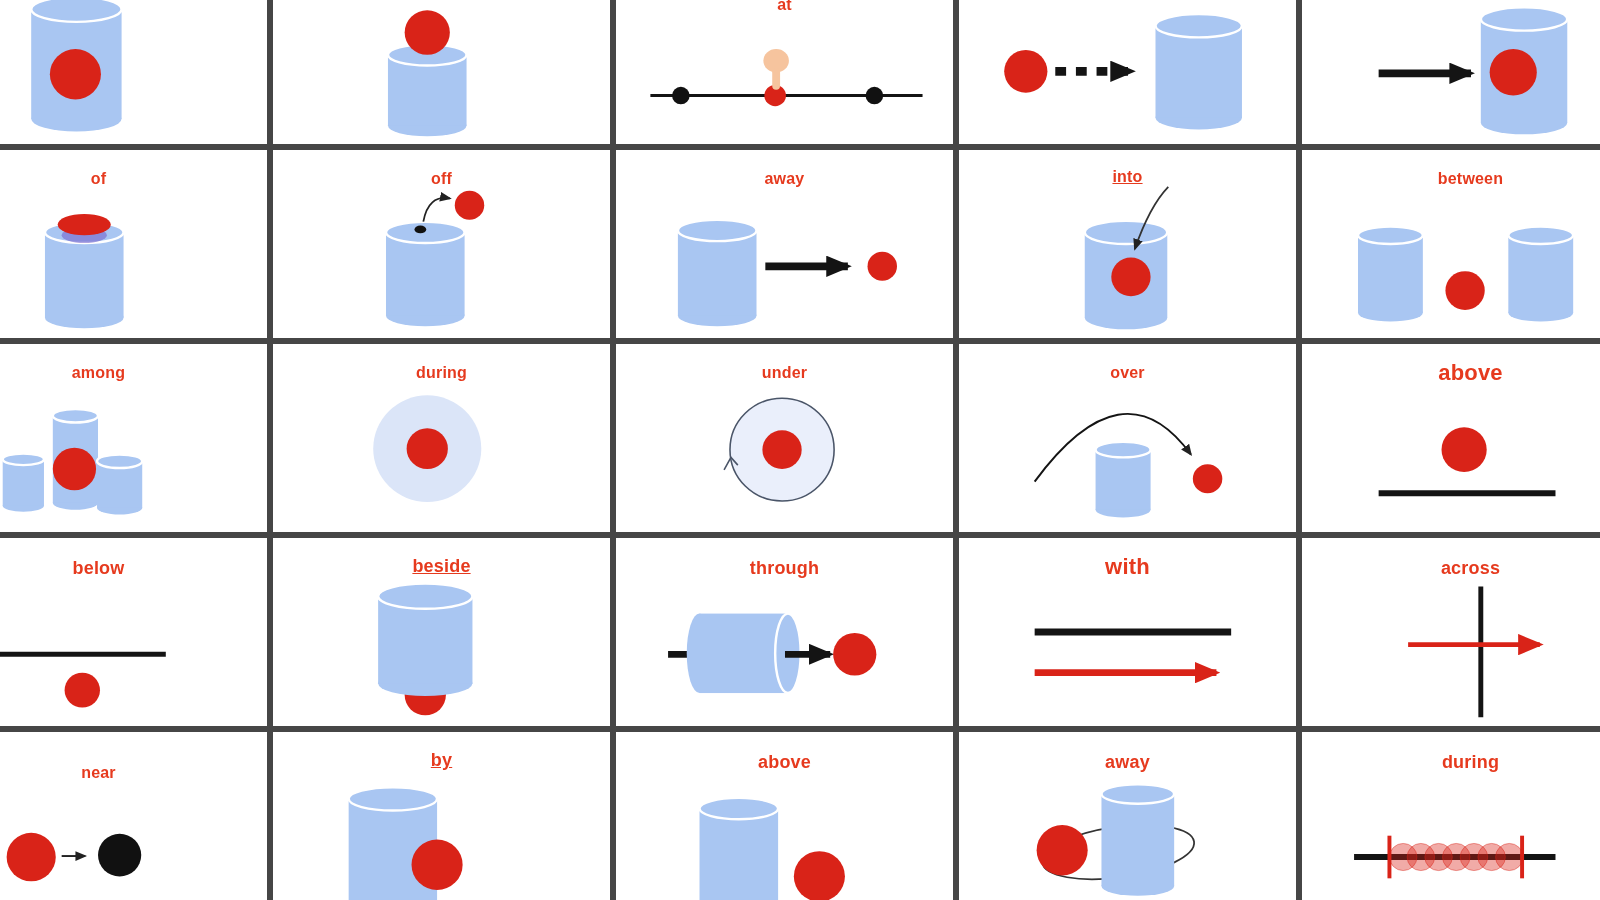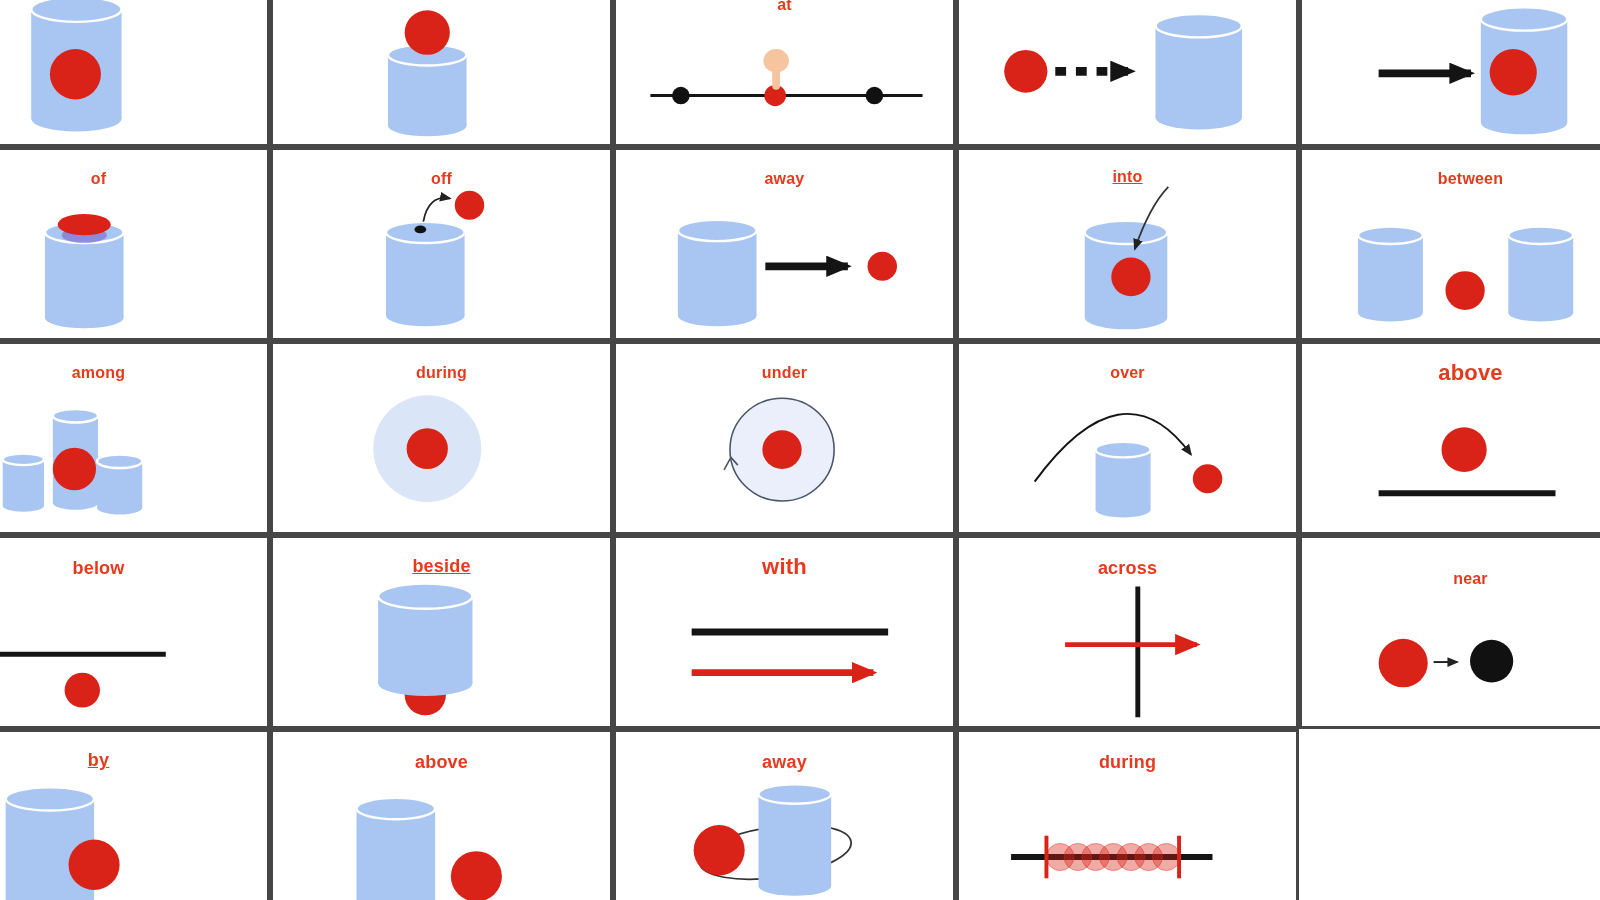--- a/index.html
+++ b/index.html
@@ -256,20 +256,33 @@
     <svg class="diagram" viewBox="0 0 343 194" preserveAspectRatio="none">
       <circle cx="155" cy="162" r="21" fill="var(--ball)"></circle>
       <g>
           <ellipse cx="155" cy="150" rx="48" ry="13" fill="var(--cylinder)"></ellipse>
           <rect x="107" y="60" width="96" height="90" fill="var(--cylinder)"></rect>
           <ellipse cx="155" cy="60" rx="48" ry="13" fill="var(--cylinder)" stroke="#ffffff" stroke-width="2.5"></ellipse>
         </g>
     </svg>
   </div>
 
+  <div class="cell">
+    <div class="label lbl-lg">through</div>
+    <svg class="diagram" viewBox="0 0 343 194" preserveAspectRatio="none">
+      <line x1="53" y1="120" x2="95" y2="120" stroke="#141414" stroke-width="7"></line>
+      <g>
+        <ellipse cx="85" cy="119" rx="13" ry="41" fill="var(--cylinder)"></ellipse>
+        <rect x="85" y="78" width="90" height="82" fill="var(--cylinder)"></rect>
+        <ellipse cx="175" cy="119" rx="13" ry="41" fill="var(--cylinder)" stroke="#ffffff" stroke-width="2.5"></ellipse>
+      </g>
+      <line x1="172" y1="120" x2="218" y2="120" stroke="#141414" stroke-width="7" marker-end="url(#mB)"></line>
+      <circle cx="243" cy="120" r="22" fill="var(--ball)"></circle>
+    </svg>
+  </div>
 
   <div class="cell">
     <div class="label lbl-xl">with</div>
     <svg class="diagram" viewBox="0 0 343 194" preserveAspectRatio="none">
       <line x1="77" y1="97" x2="277" y2="97" stroke="#141414" stroke-width="7"></line>
       <line x1="77" y1="139" x2="262" y2="139" stroke="#d92318" stroke-width="7" marker-end="url(#mR)"></line>
     </svg>
   </div>
 
   <div class="cell">

